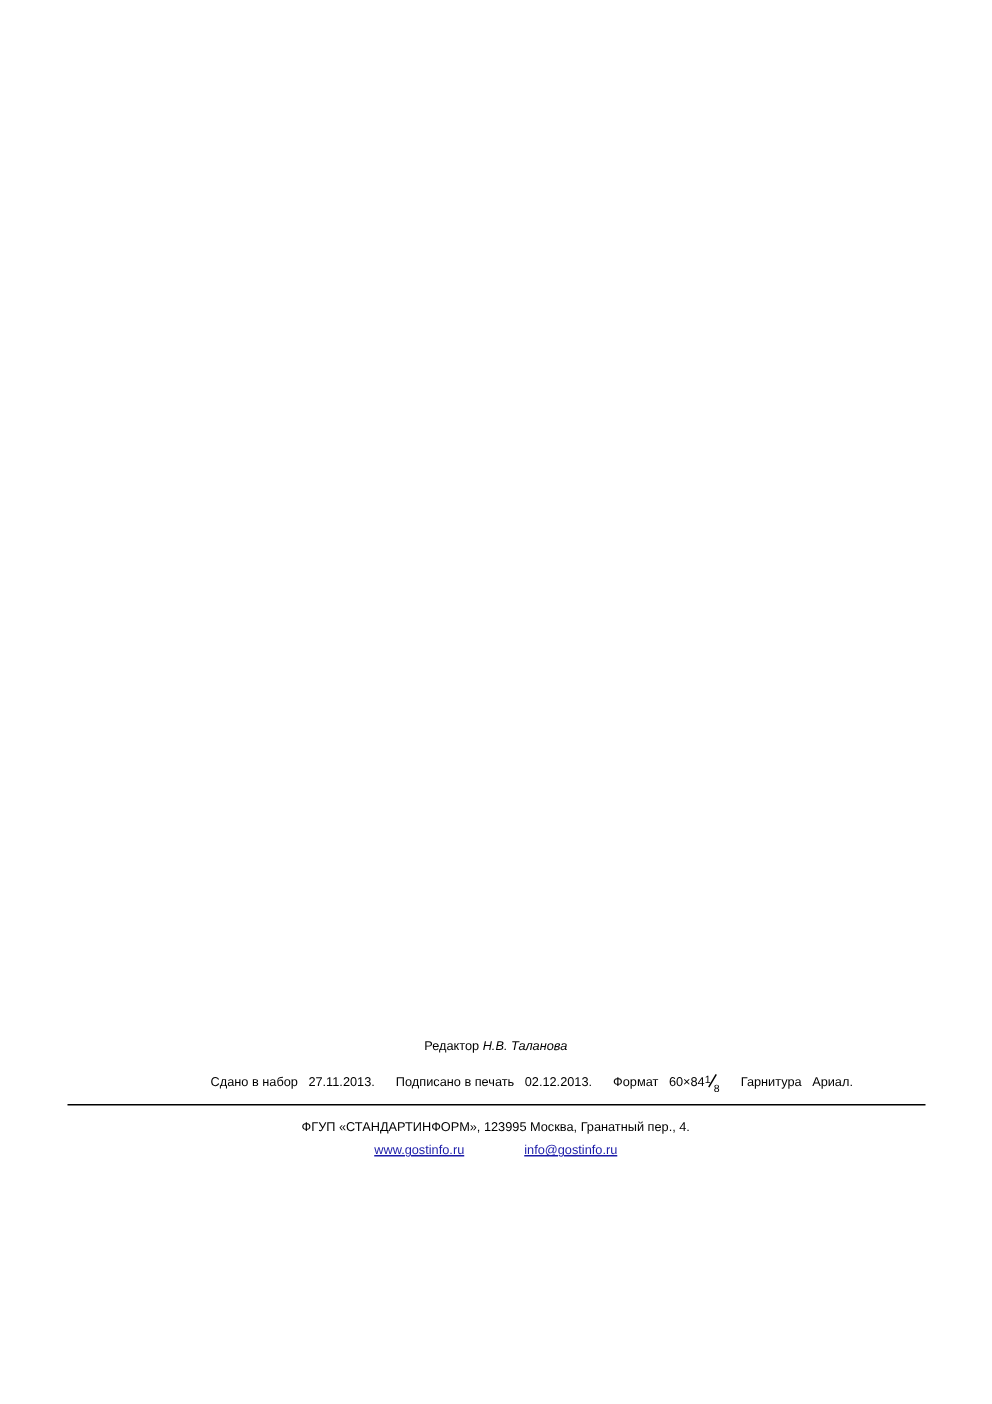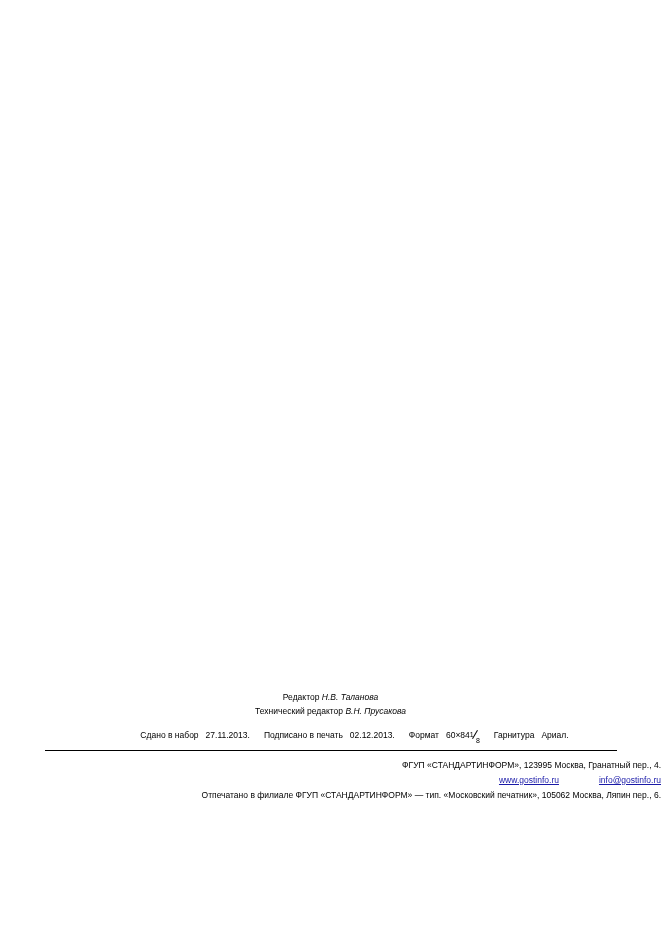--- a/index.html
+++ b/index.html
@@ -92,50 +92,47 @@
     background: #000000;
     margin: 7px auto 0 auto;
   }
   .publisher {
     margin-top: 7px;
   }
   .pub-line {
     font-size: 8.5px;
     line-height: 15px;
     white-space: nowrap;
-    text-align: right;
   }
   .link {
     color: #1a1aa8;
     text-decoration: underline;
   }
   .gap {
     display: inline-block;
     width: 40px;
   }
 </style>
 </head>
 <body>
 
 <div class="page">
 
   <div class="colophon">
 
     <div class="credits">
       <div class="credit-line"><span>Редактор </span><i>Н.В. Таланова</i></div>
-      <div class="credit-line"><span>Технический редактор </span><i>В.Н. Прусакова</i></div>
     </div>
 
     <div class="imprint">
       <div class="imprint-line"><span>Сдано в набор</span><span class="sp-sm"></span><span>27.11.2013.</span><span class="sp"></span><span>Подписано в печать</span><span class="sp-sm"></span><span>02.12.2013.</span><span class="sp"></span><span>Формат</span><span class="sp-sm"></span><span>60×84</span><span class="frac"><span class="num">1</span><span class="bar"></span><span class="den">8</span></span><span class="sp"></span><span>Гарнитура</span><span class="sp-sm"></span><span>Ариал.</span></div>
 
     </div>
 
     <div class="rule"></div>
 
     <div class="publisher">
       <div class="pub-line">ФГУП «СТАНДАРТИНФОРМ», 123995 Москва, Гранатный пер., 4.</div>
       <div class="pub-line"><span class="link">www.gostinfo.ru</span><span class="gap"></span><span class="link">info@gostinfo.ru</span></div>
-      <div class="pub-line">Отпечатано в филиале ФГУП «СТАНДАРТИНФОРМ» — тип. «Московский печатник», 105062  Москва, Ляпин пер.,  6.</div>
     </div>
 
   </div>
 </div>
 
 </body></html>

